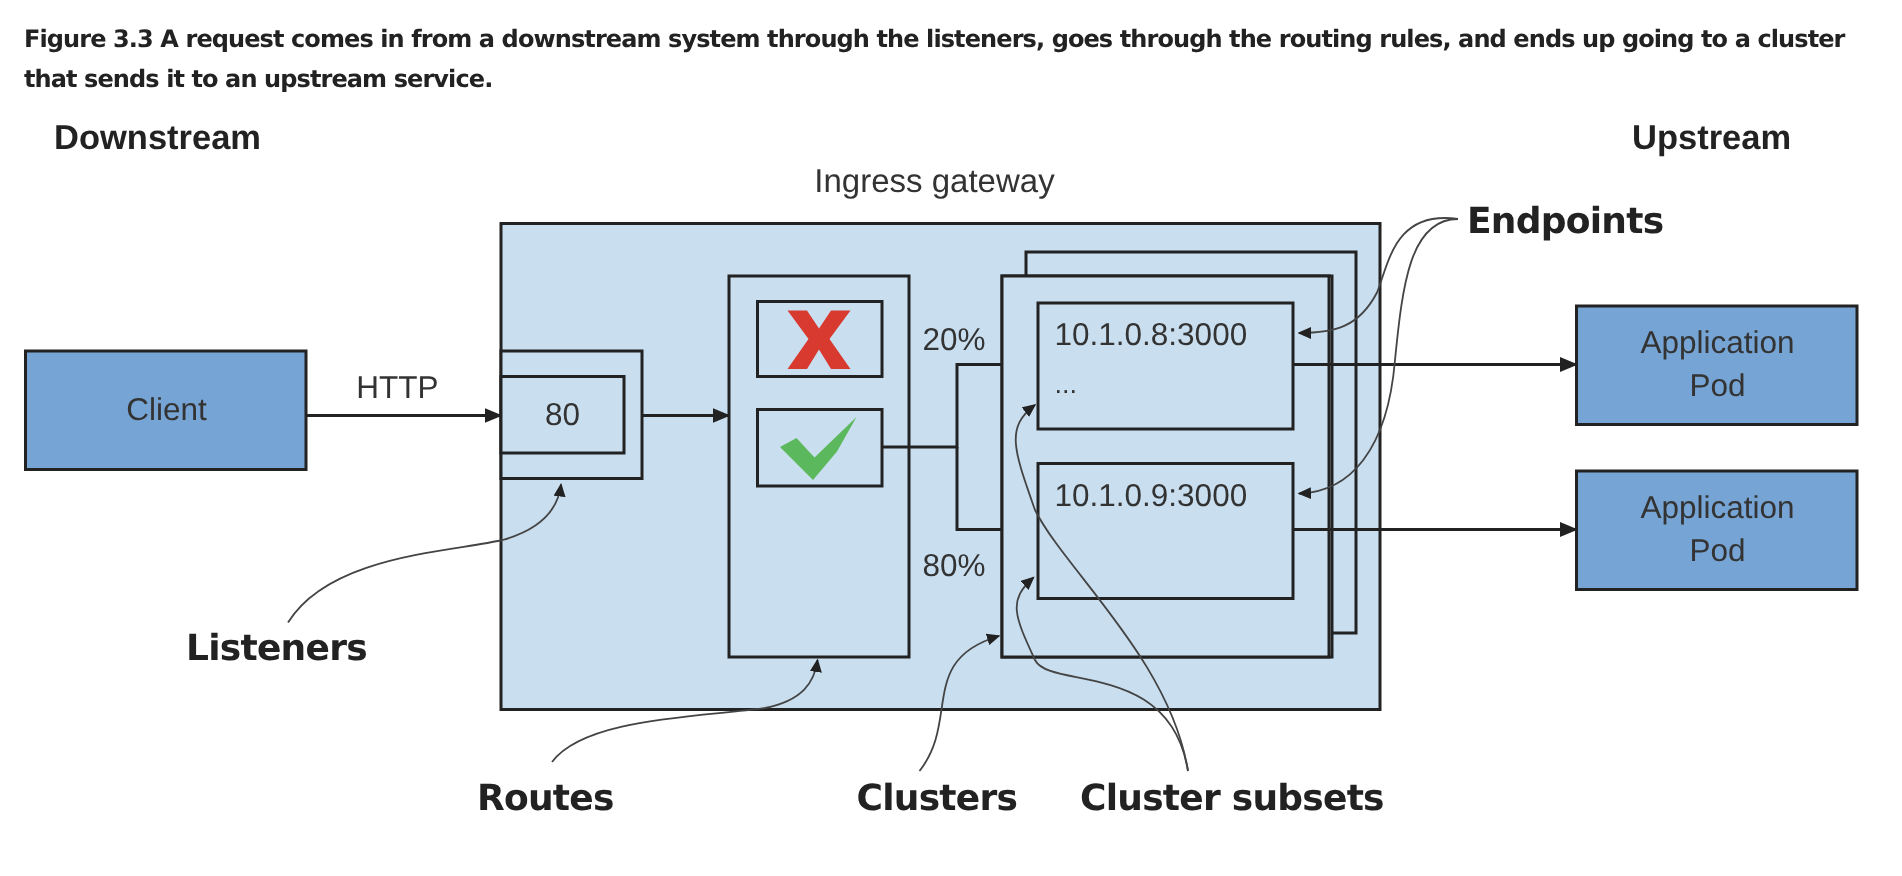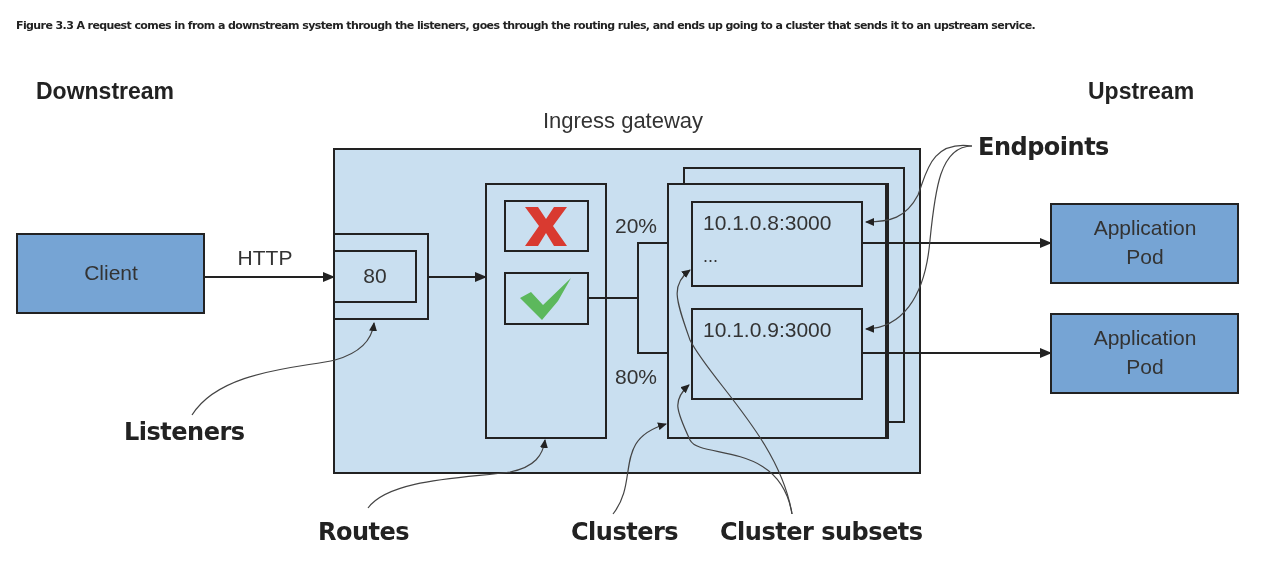--- a/index.html
+++ b/index.html
@@ -1,19 +1,19 @@
 <!DOCTYPE html>
 <html><head>
   <meta charset="utf-8">
   <style>
     html, body { margin: 0; padding: 0; background: #ffffff; }
     body { width: 1268px; height: 584px; position: relative; overflow: hidden; }
     .caption {
       position: absolute; left: 16px; top: 12px; width: 1240px;
-      font-family: "DejaVu Sans", sans-serif; font-size: 11px; line-height: 27px;
+      font-family: "DejaVu Sans", sans-serif; font-size: 16px; line-height: 27px;
       color: #222222; font-weight: bold; letter-spacing: -0.6px;
     }
     svg { position: absolute; left: 0; top: 0; }
     .lbl { font-family: "Liberation Sans", sans-serif; fill: #333333; }
     .bold-lbl { font-family: "DejaVu Sans", sans-serif; font-weight: bold; fill: #222222; letter-spacing: -0.5px; }
     .hdr { font-family: "Liberation Sans", sans-serif; font-weight: bold; fill: #222222; }
     .box { stroke: #222222; stroke-width: 2; }
     .line { stroke: #222222; stroke-width: 2; fill: none; }
     .callout { stroke: #444444; stroke-width: 1.2; fill: none; }
   </style>

